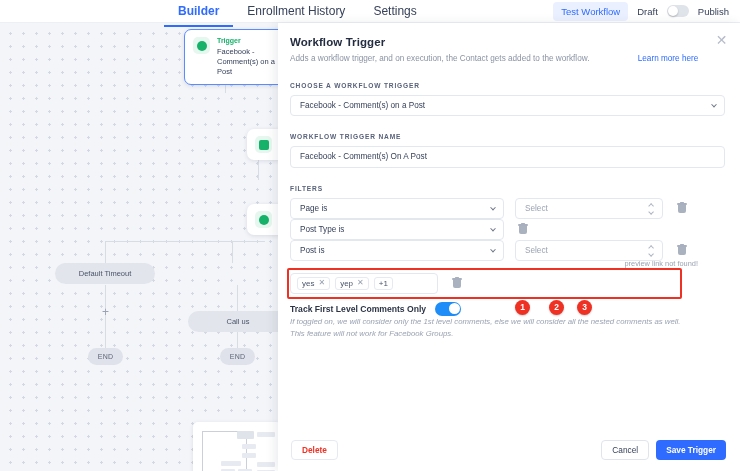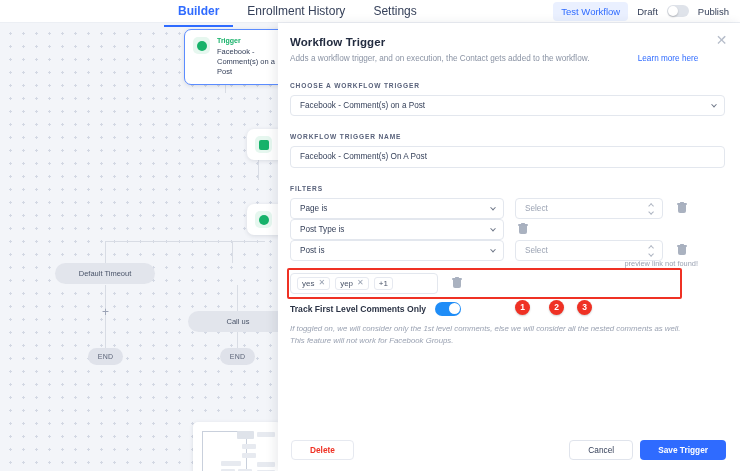--- a/index.html
+++ b/index.html
@@ -171,29 +171,29 @@
   .addfilters span { font-size:8.2px; color:#2f6bff; font-weight:600; }
 
   .track-row { display:flex; align-items:center; gap:9px; margin-top:8px; }
   .track-row .lbl { font-size:8.6px; font-weight:700; color:#2c3446; }
   .toggle-on {
     width:26px; height:14px; border-radius:8px; background:#1f8df7; position:relative; cursor:pointer; flex:none;
   }
   .toggle-on .knob {
     position:absolute; right:1.5px; top:1.5px; width:11px; height:11px; border-radius:50%; background:#fff;
   }
-  .helper { font-size:7.8px; color:#9aa2b2; font-style:italic; line-height:1.55; margin-top:7px;}
+  .helper { font-size:7.8px; color:#9aa2b2; font-style:italic; line-height:1.55; }
 
   .modal-footer {
     position:absolute; left:0; right:0; bottom:0; height:42px;
     display:flex; align-items:center; padding:0 14px 0 13px;
   }
   .btn {
     height:20px; border-radius:4px; font-size:8.3px; display:flex;
-    align-items:center; justify-content:center; padding:0 18px; cursor:pointer; white-space:nowrap;
+    align-items:center; justify-content:center; padding:0 10px; cursor:pointer; white-space:nowrap;
   }
   .btn-delete { border:1px solid #e6e9f0; color:#ef3124; background:#fff; font-weight:600;}
   .btn-cancel { border:1px solid #e0e4ec; color:#36415a; background:#fff; margin-left:auto; margin-right:7px;}
   .btn-save { background:#2f6bff; color:#fff; font-weight:600; }
 </style>
 </head>
 <body>
 
 <div id="app">
 

